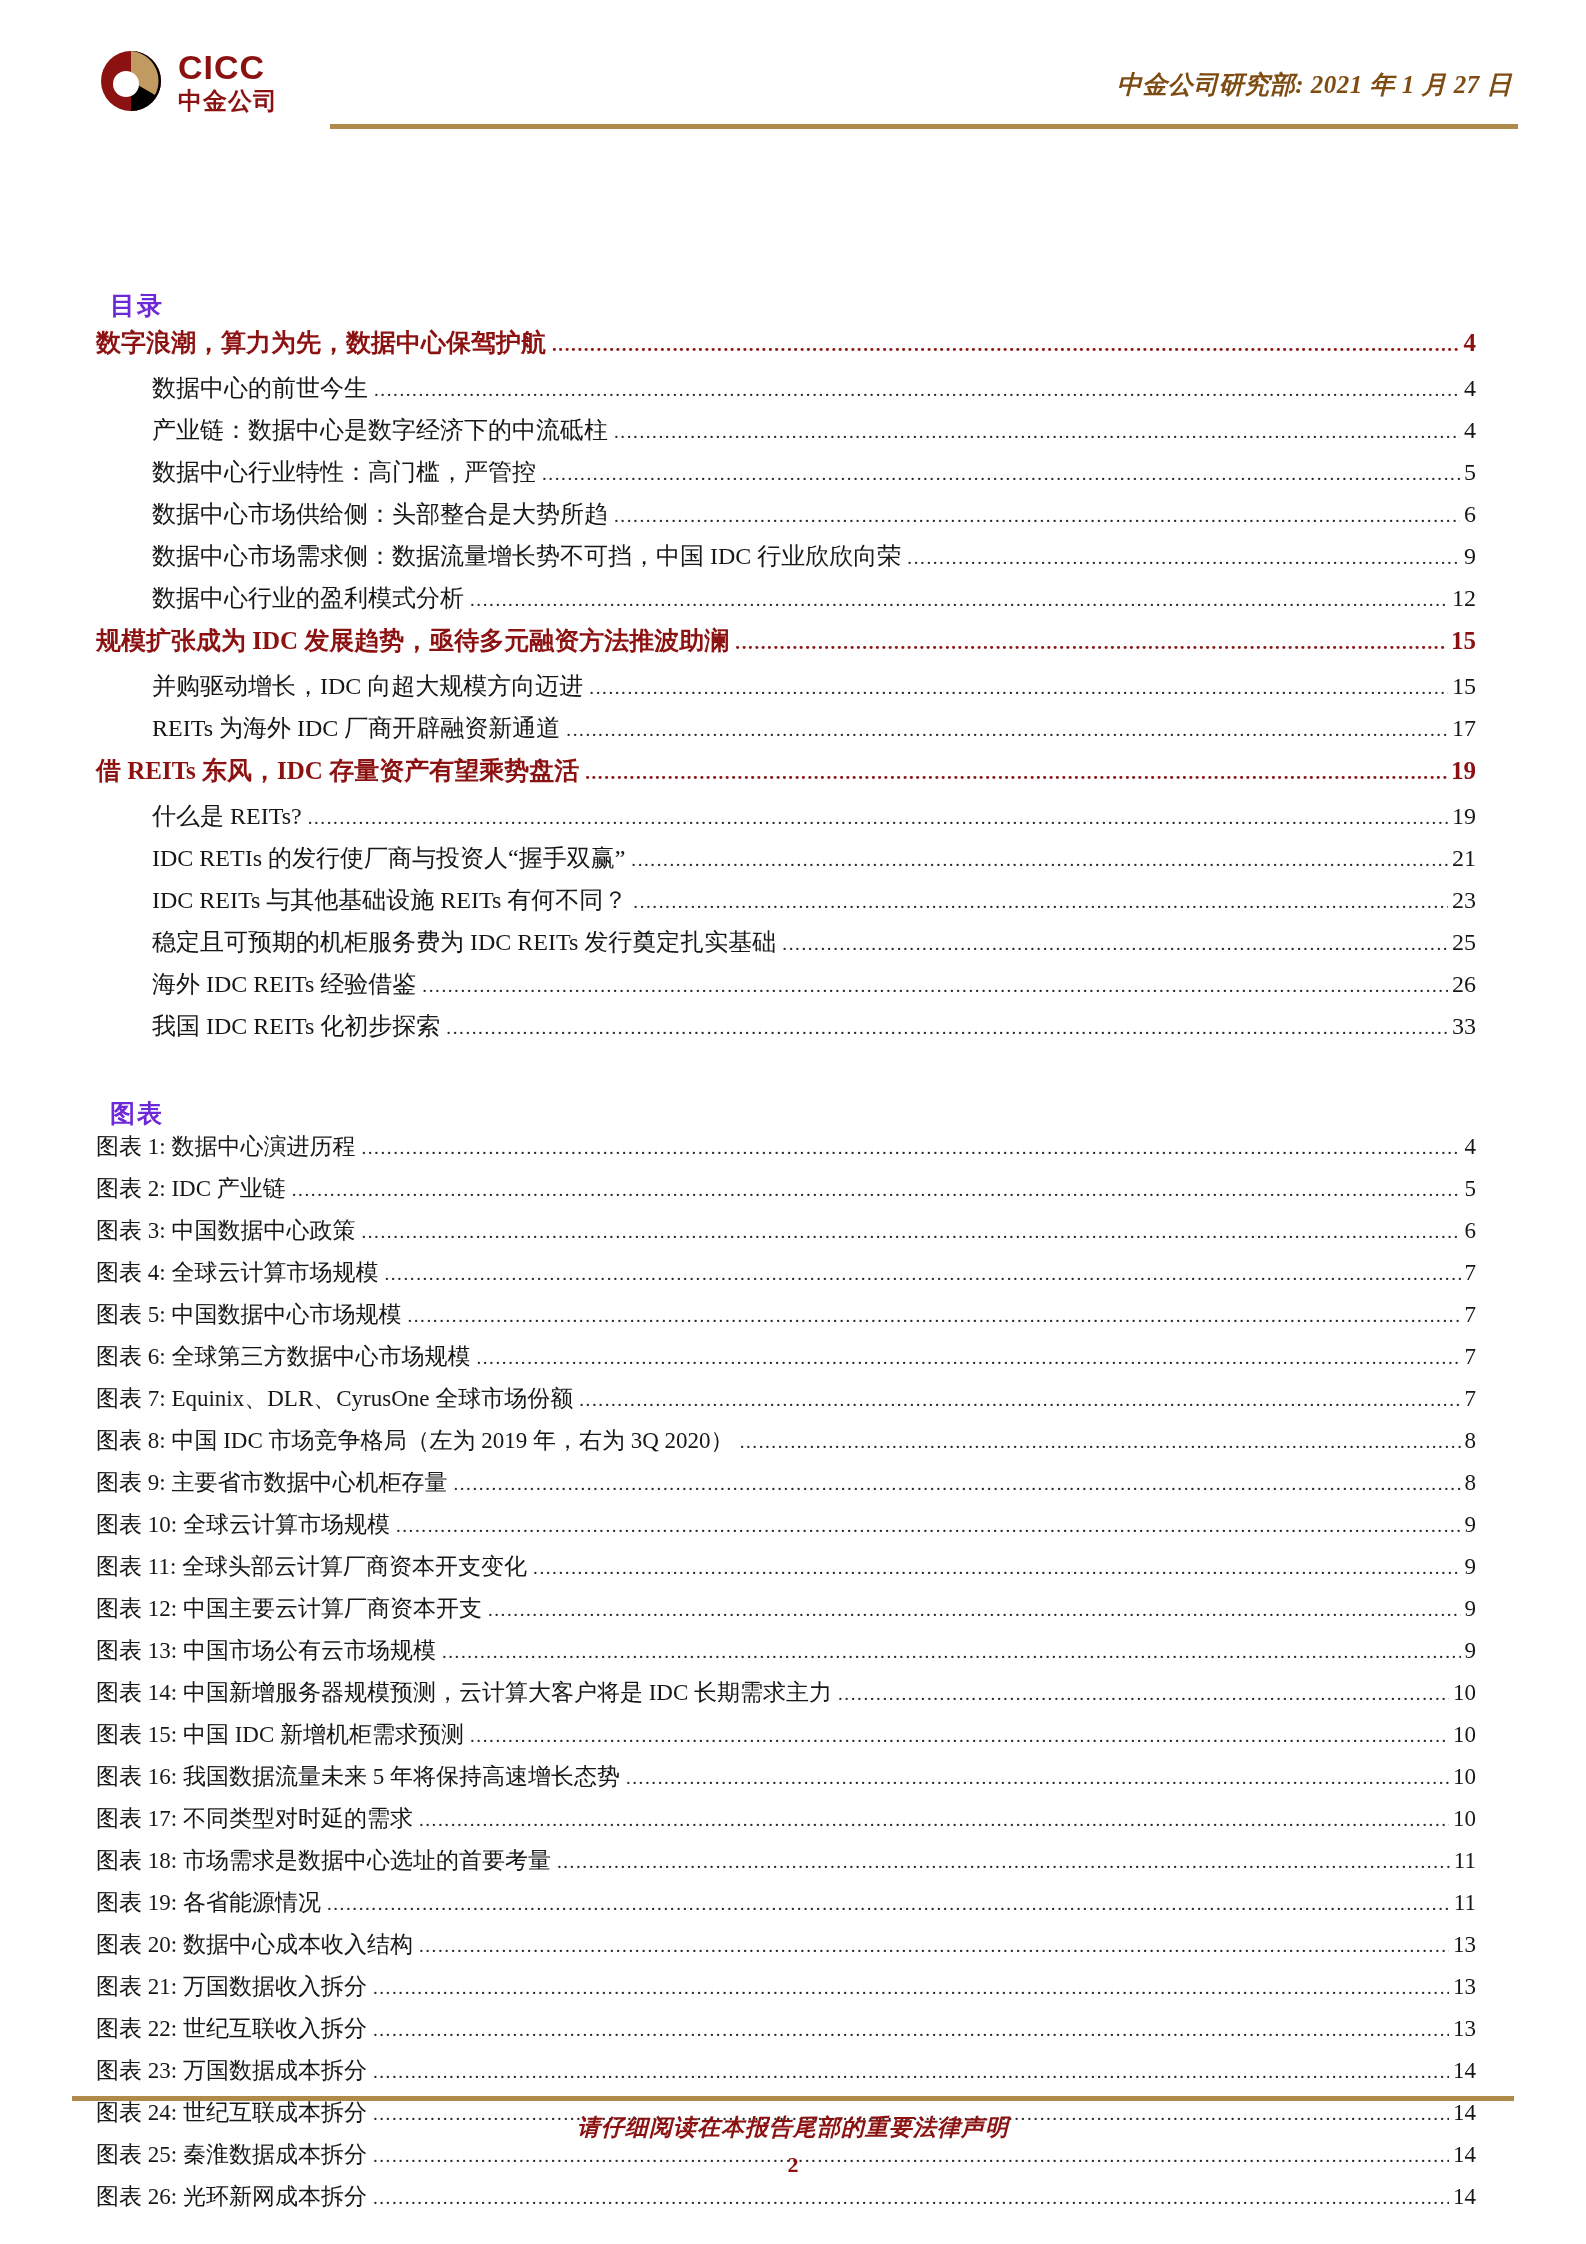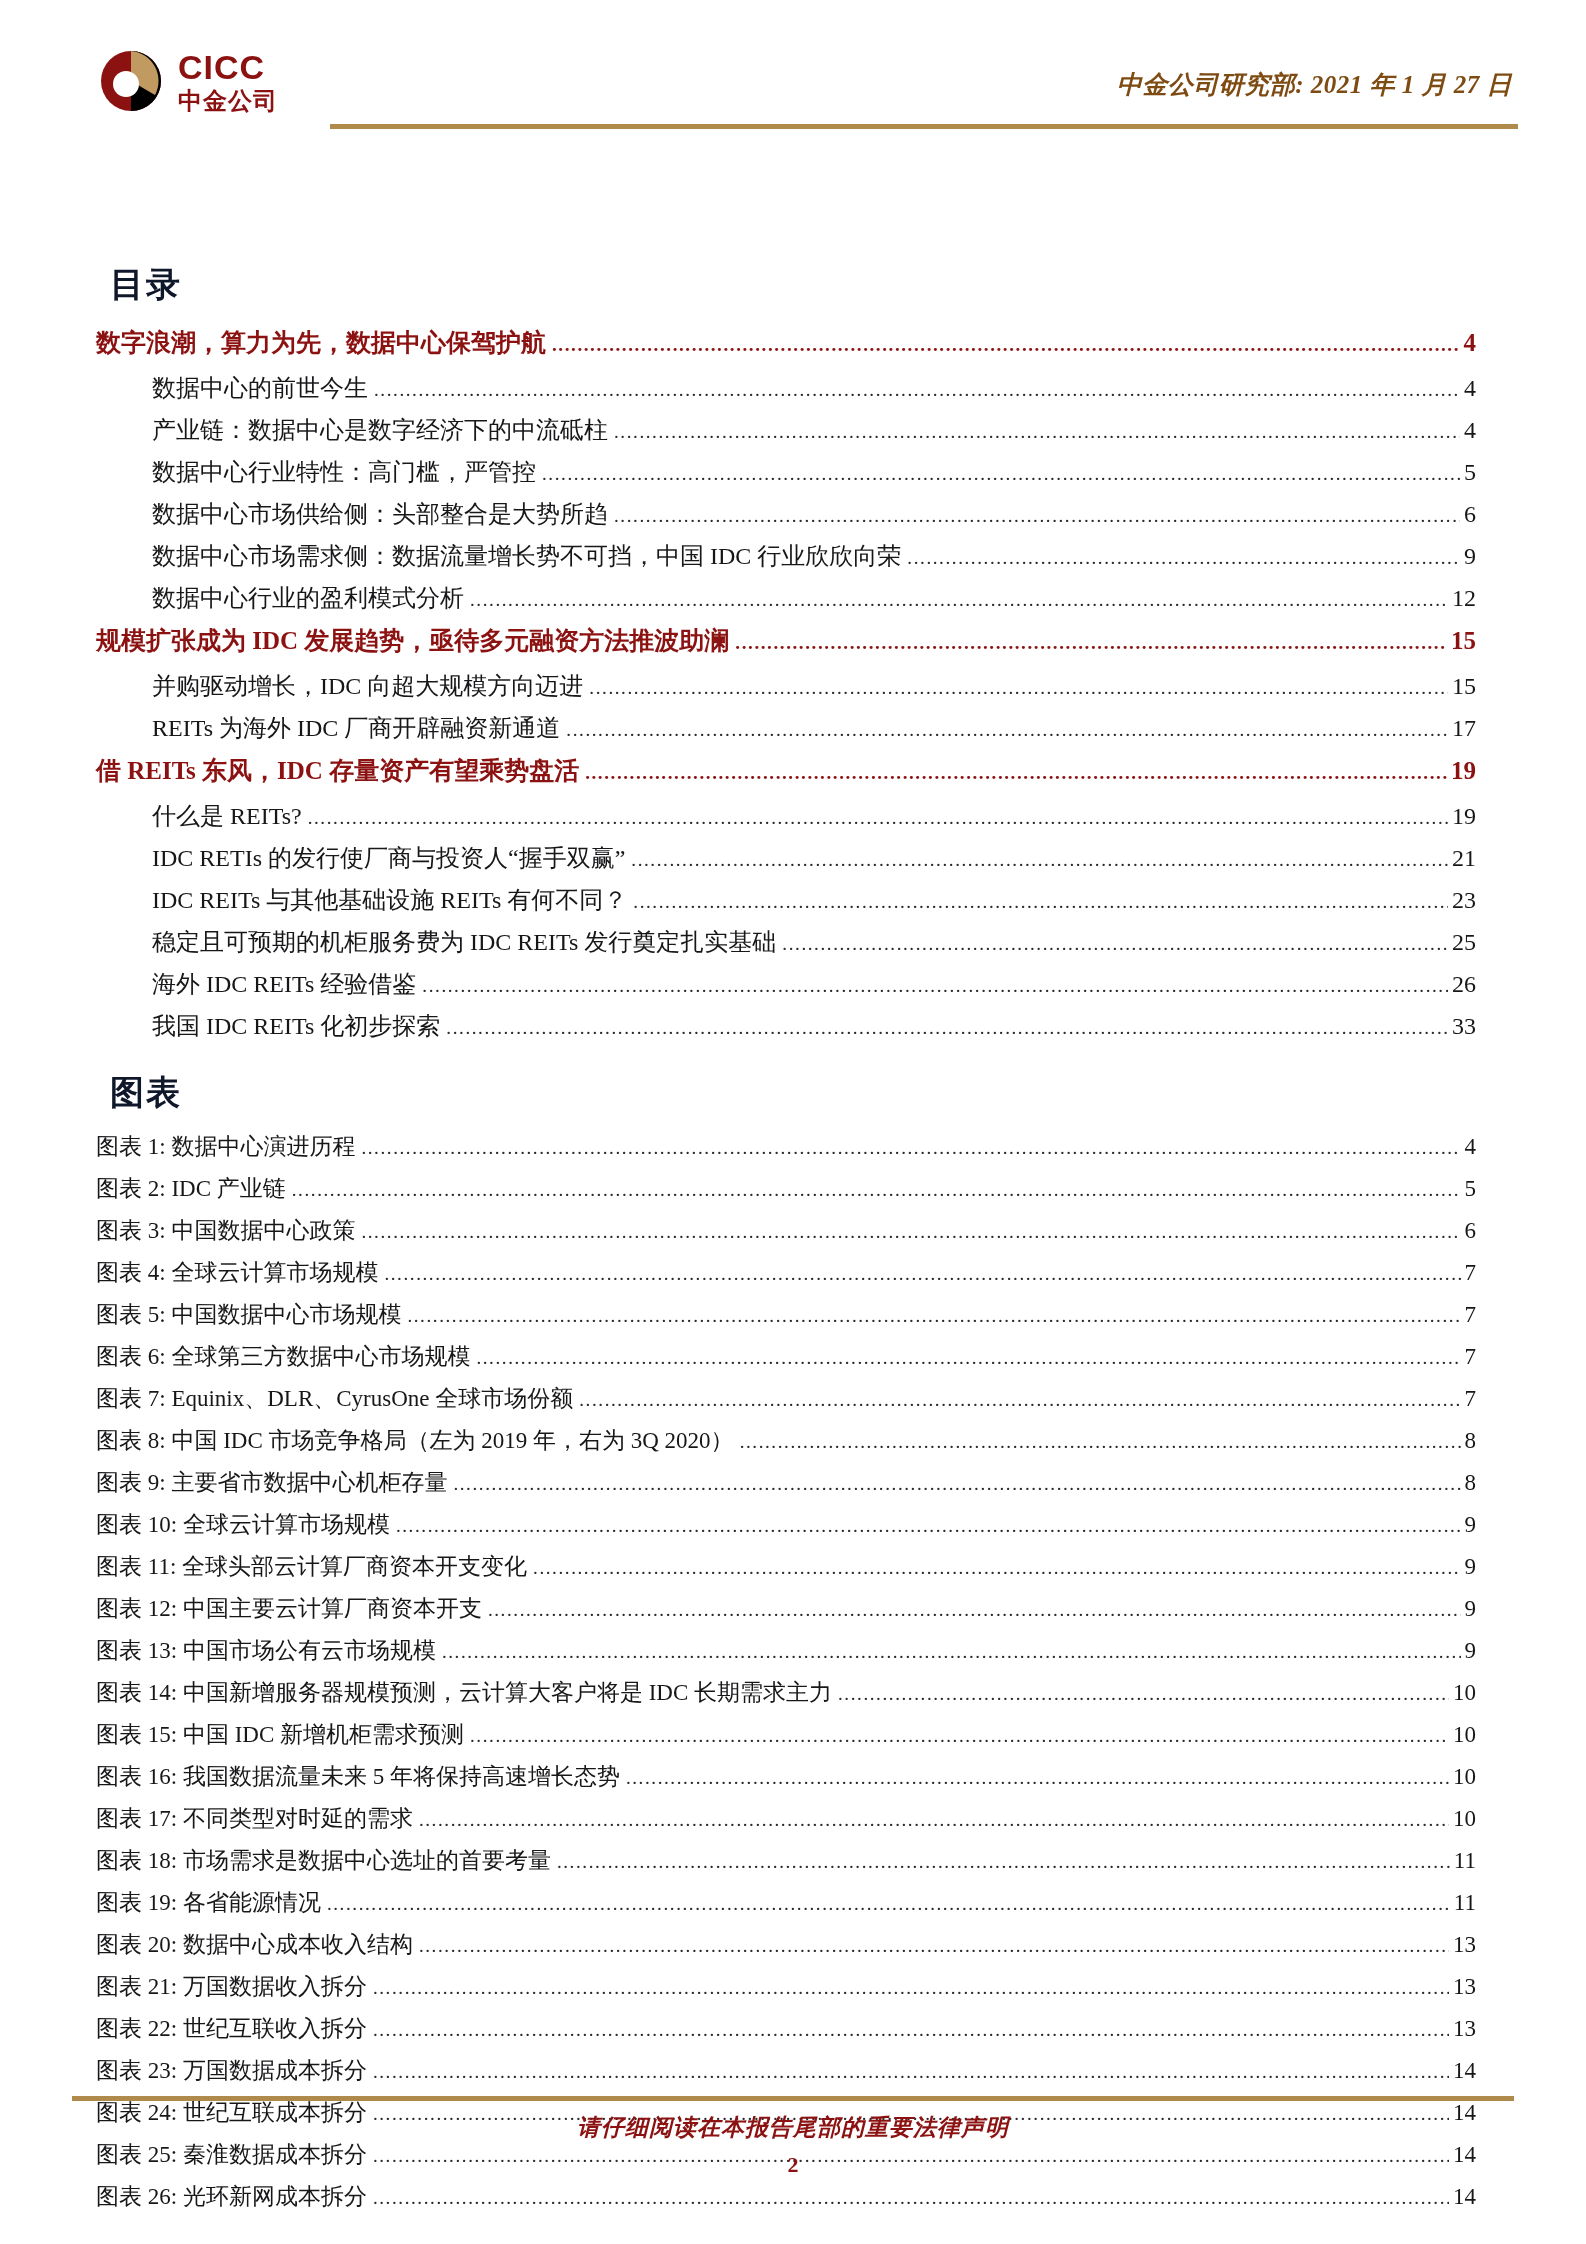--- a/index.html
+++ b/index.html
@@ -80,23 +80,24 @@
     top: 124px;
     height: 5px;
     background: #B08A4A;
   }
 
   
   .sec-title {
     position: absolute;
     font-family: "Liberation Serif", serif;
     font-weight: bold;
-    font-size: 34px;
-    color: #0f172a;
+    font-size: 25px;
+    color: #6d28d9;
     letter-spacing: 2px;
+    margin-top: 27px;
   }
   #toc-title { left: 110px; top: 262px; }
   #figs-title { left: 110px; top: 1070px; }
 
   
   .list {
     position: absolute;
     left: 96px;
     width: 1380px;
   }

